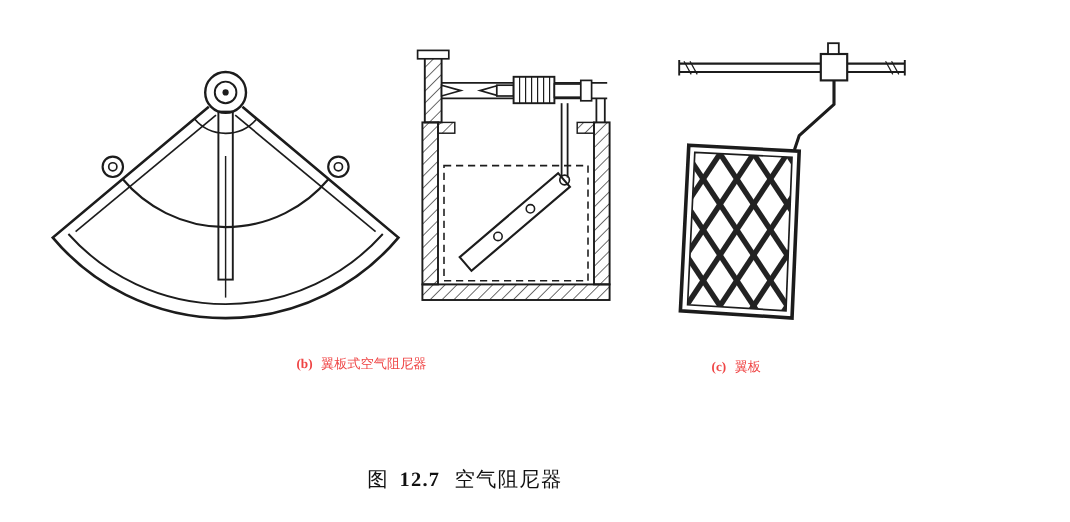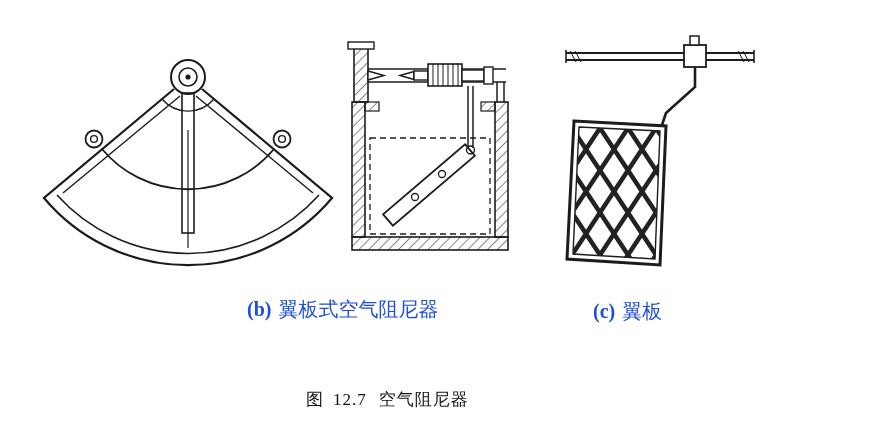--- a/index.html
+++ b/index.html
@@ -6,24 +6,24 @@
   html,body { background:#ffffff; }
   body {
     width:892px; height:435px; position:relative; overflow:hidden;
     font-family:"Liberation Serif","DejaVu Serif",serif;
     color:#161616;
   }
   .page { position:absolute; inset:0; background:#ffffff; }
   .fig { position:absolute; }
   .fig svg { display:block; }
   .ink { stroke:#1c1c1c; fill:none; }
-  .label { position:absolute; font-size:20px; color:#1d4ed8; white-space:nowrap; }
+  .label { position:absolute; font-size:11px; color:#ef4444; white-space:nowrap; }
   .label .pfx { font-weight:bold; margin-right:7px; }
   .caption { position:absolute; font-size:17px; color:#111; white-space:nowrap; letter-spacing:1px; }
-  .caption .num { font-weight:normal; margin:0 12px 0 9px; }
+  .caption .num { font-weight:bold; margin:0 12px 0 9px; }
 </style>
 </head>
 <body>
 
 <div class="page">
 
   <div class="fig" style="left:25px; top:35px;">
     <svg width="320" height="240" viewBox="0 0 320 240">
 
       <g>

